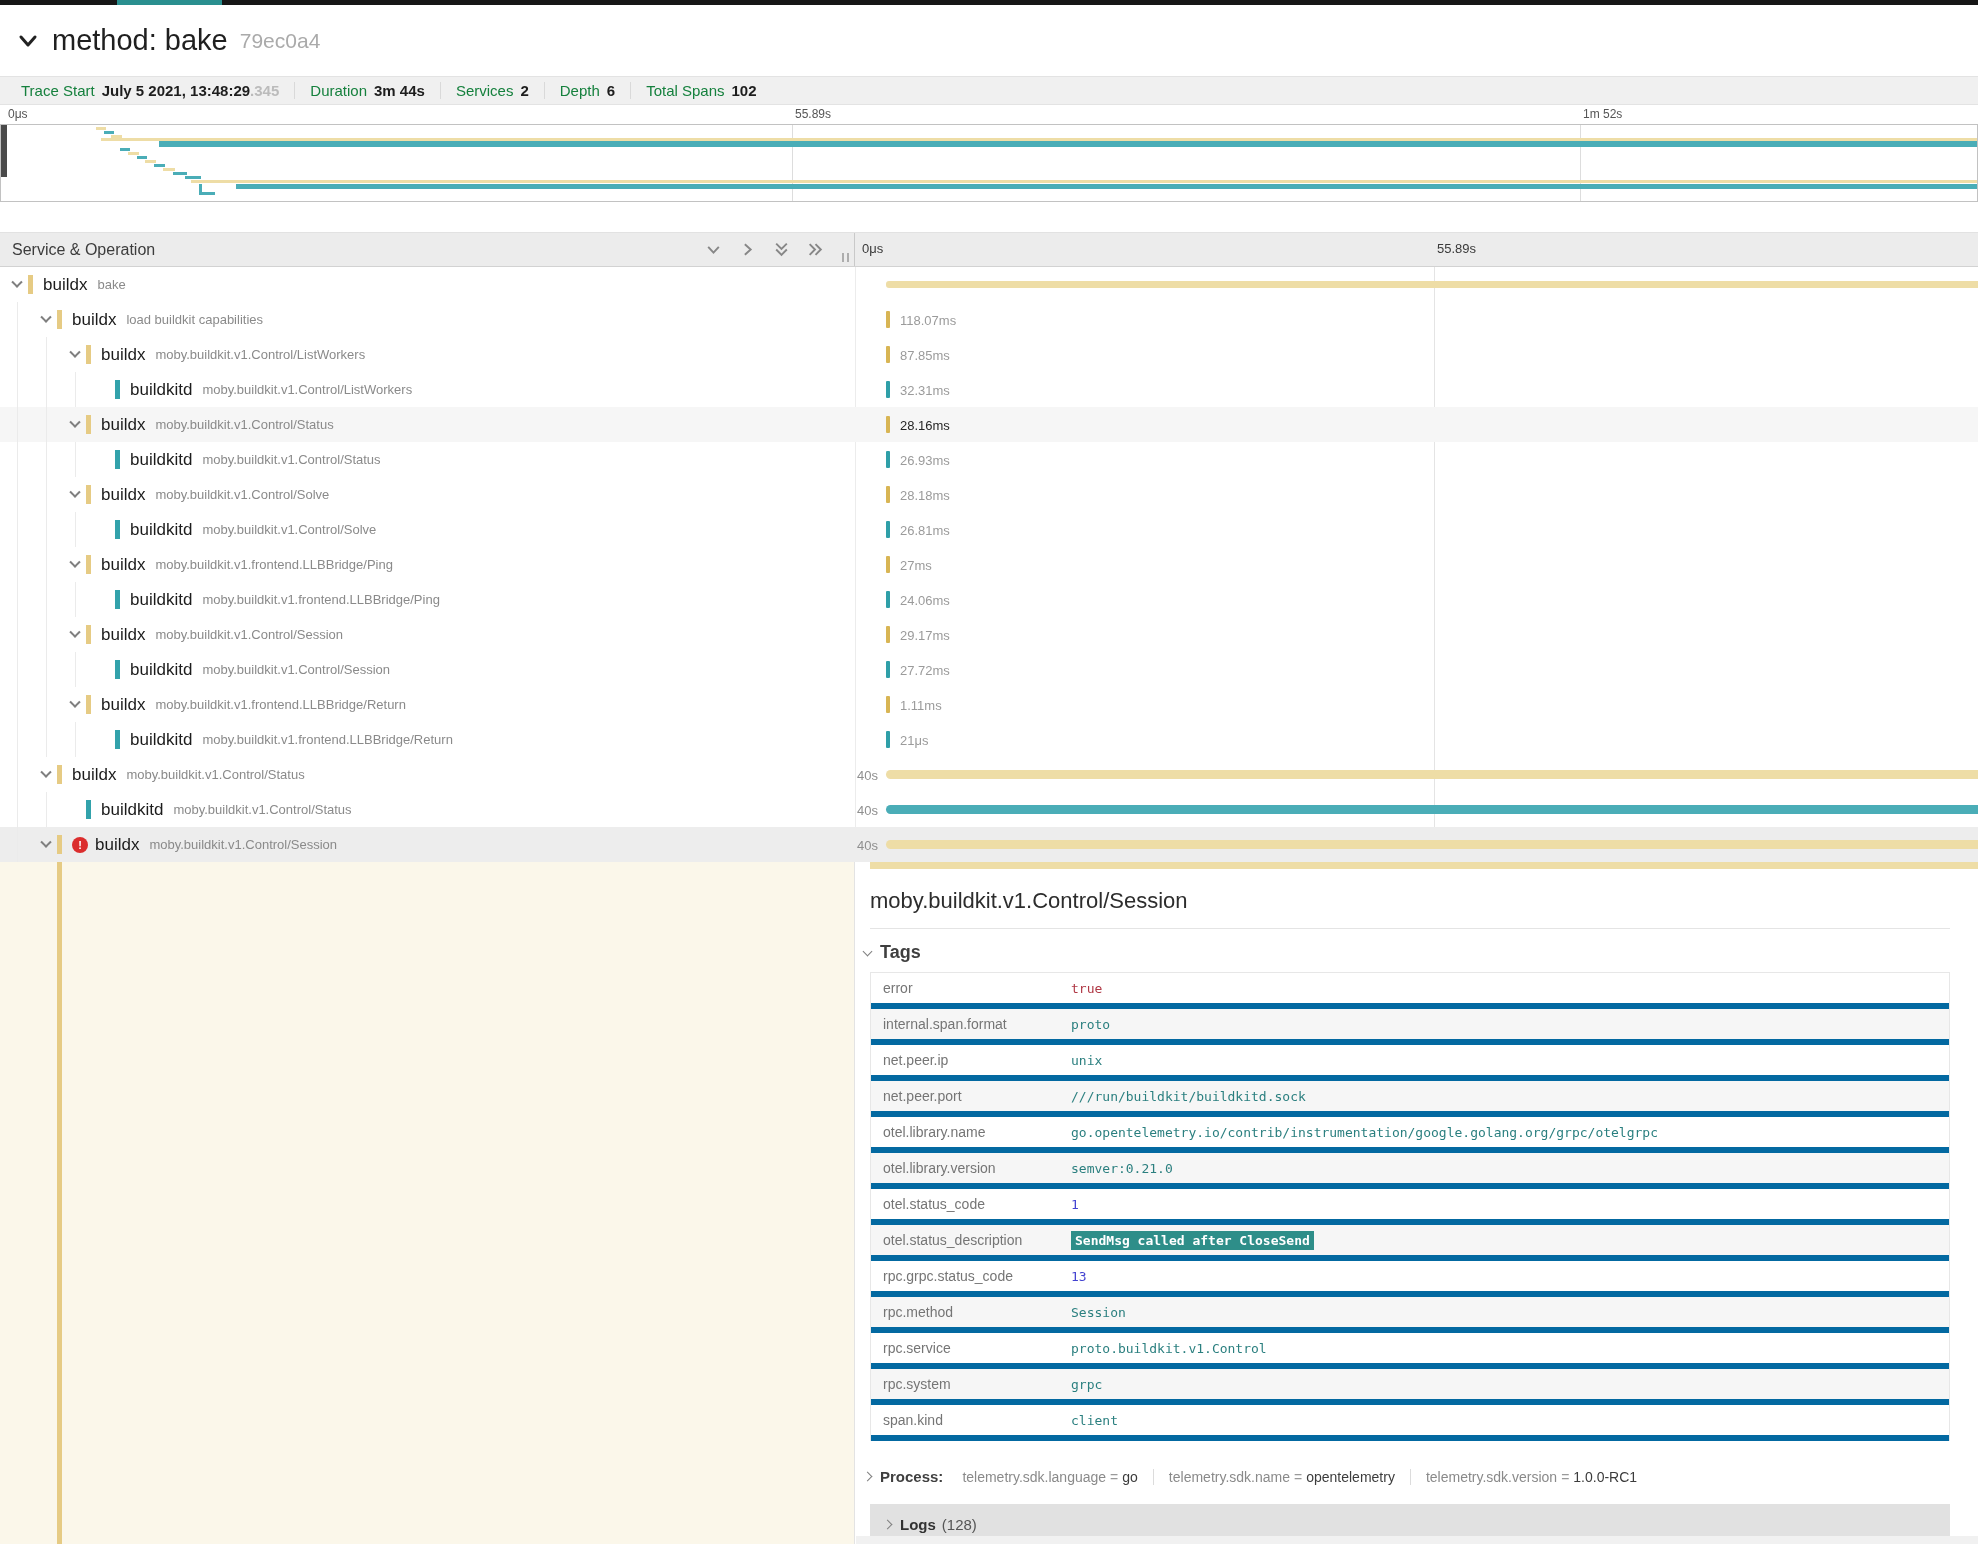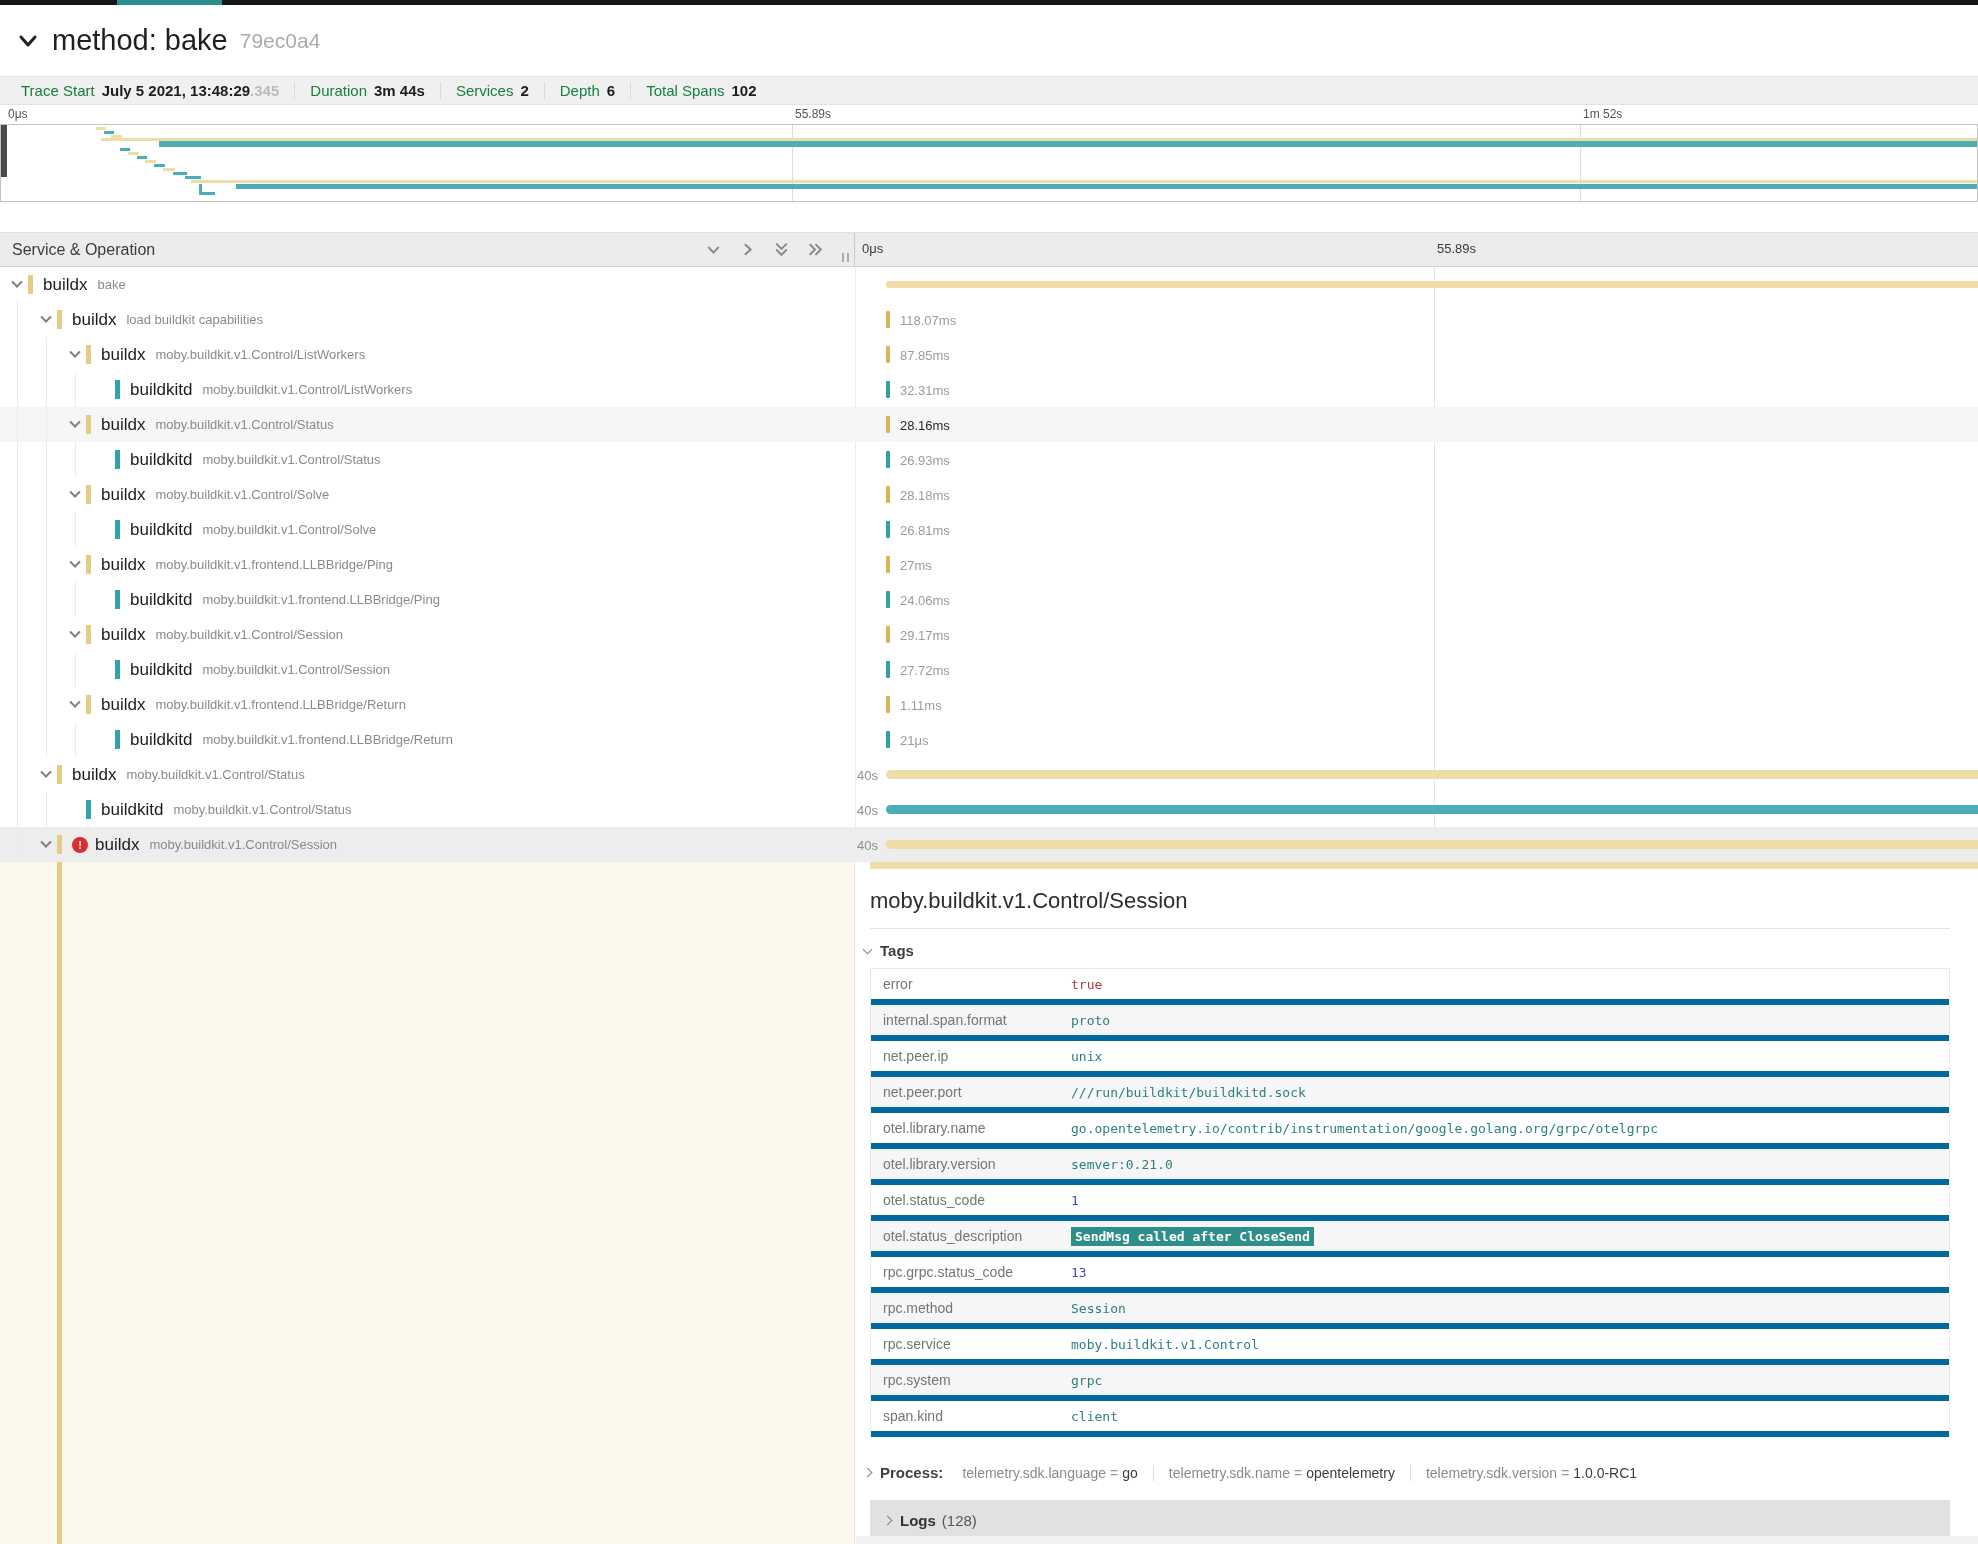--- a/index.html
+++ b/index.html
@@ -75,21 +75,21 @@
   .detail { position:absolute; top:862px; left:0; right:0; bottom:0; }
   .detail-left { position:absolute; left:0; top:0; bottom:0; width:855px; background:#fbf7ea; border-right:1px solid #e3e3e3; }
   .detail-left-bar { position:absolute; left:57px; top:0; bottom:0; width:5px; background:var(--buildx); }
   .detail-right { position:absolute; left:856px; right:0; top:0; bottom:0; background:#fff; }
   .detail-topbar { position:absolute; left:14px; right:0; top:0; height:7px; background:var(--buildx-pale); }
   .detail-title { margin:26px 28px 0 14px; font-size:22px; font-weight:400; color:#2d2d2d; }
   .detail-divider { margin:14px 28px 0 14px; border-top:1px solid #e4e4e4; }
   .tags-header { margin:13px 0 0 6px; display:flex; align-items:center; cursor:pointer; }
   .chev-sm-down { width:7px; height:7px; border-right:1.6px solid #7f7f7f; border-bottom:1.6px solid #7f7f7f; transform:rotate(45deg); margin:0 9px 3px 2px; flex:none; }
   .chev-sm-right { width:7px; height:7px; border-right:1.6px solid #7f7f7f; border-bottom:1.6px solid #7f7f7f; transform:rotate(-45deg); margin:0 9px 0 2px; flex:none; }
-  .tags-label { font-size:15px; font-weight:bold; color:#3f3f3f; }
+  .tags-label { font-size:18px; font-weight:bold; color:#3f3f3f; }
   .tags-table { margin:9px 28px 0 14px; border:1px solid #e7e7e7; border-bottom:none; }
   .tag-row { display:flex; align-items:center; height:36px; border-bottom:6px solid #0369a1; font-size:14px; background:#fff; }
   .tag-row.alt { background:#f6f6f6; }
   .tag-key { width:200px; flex:none; color:#757575; padding-left:12px; white-space:nowrap; }
   .tag-val { font-family:"DejaVu Sans Mono", monospace; font-size:13px; white-space:nowrap; }
   .v-string { color:var(--tag-string); }
   .v-number { color:var(--tag-number); }
   .v-bool { color:var(--tag-bool); }
   .v-high { background:var(--highlight-bg); color:#fff !important; padding:2px 4px;font-weight:bold; }
   .process-row { margin:27px 0 0 6px; display:flex; align-items:center; font-size:15px; cursor:pointer; }
@@ -512,21 +512,21 @@
           <div class="tag-row">
             <span class="tag-key">rpc.grpc.status_code</span>
             <span class="tag-val v-number">13</span>
           </div>
           <div class="tag-row alt">
             <span class="tag-key">rpc.method</span>
             <span class="tag-val v-string">Session</span>
           </div>
           <div class="tag-row">
             <span class="tag-key">rpc.service</span>
-            <span class="tag-val v-string">moby.buildkit.v1.Control</span>
+            <span class="tag-val v-string">proto.buildkit.v1.Control</span>
           </div>
           <div class="tag-row alt">
             <span class="tag-key">rpc.system</span>
             <span class="tag-val v-string">grpc</span>
           </div>
           <div class="tag-row">
             <span class="tag-key">span.kind</span>
             <span class="tag-val v-string">client</span>
           </div>
         </div>

